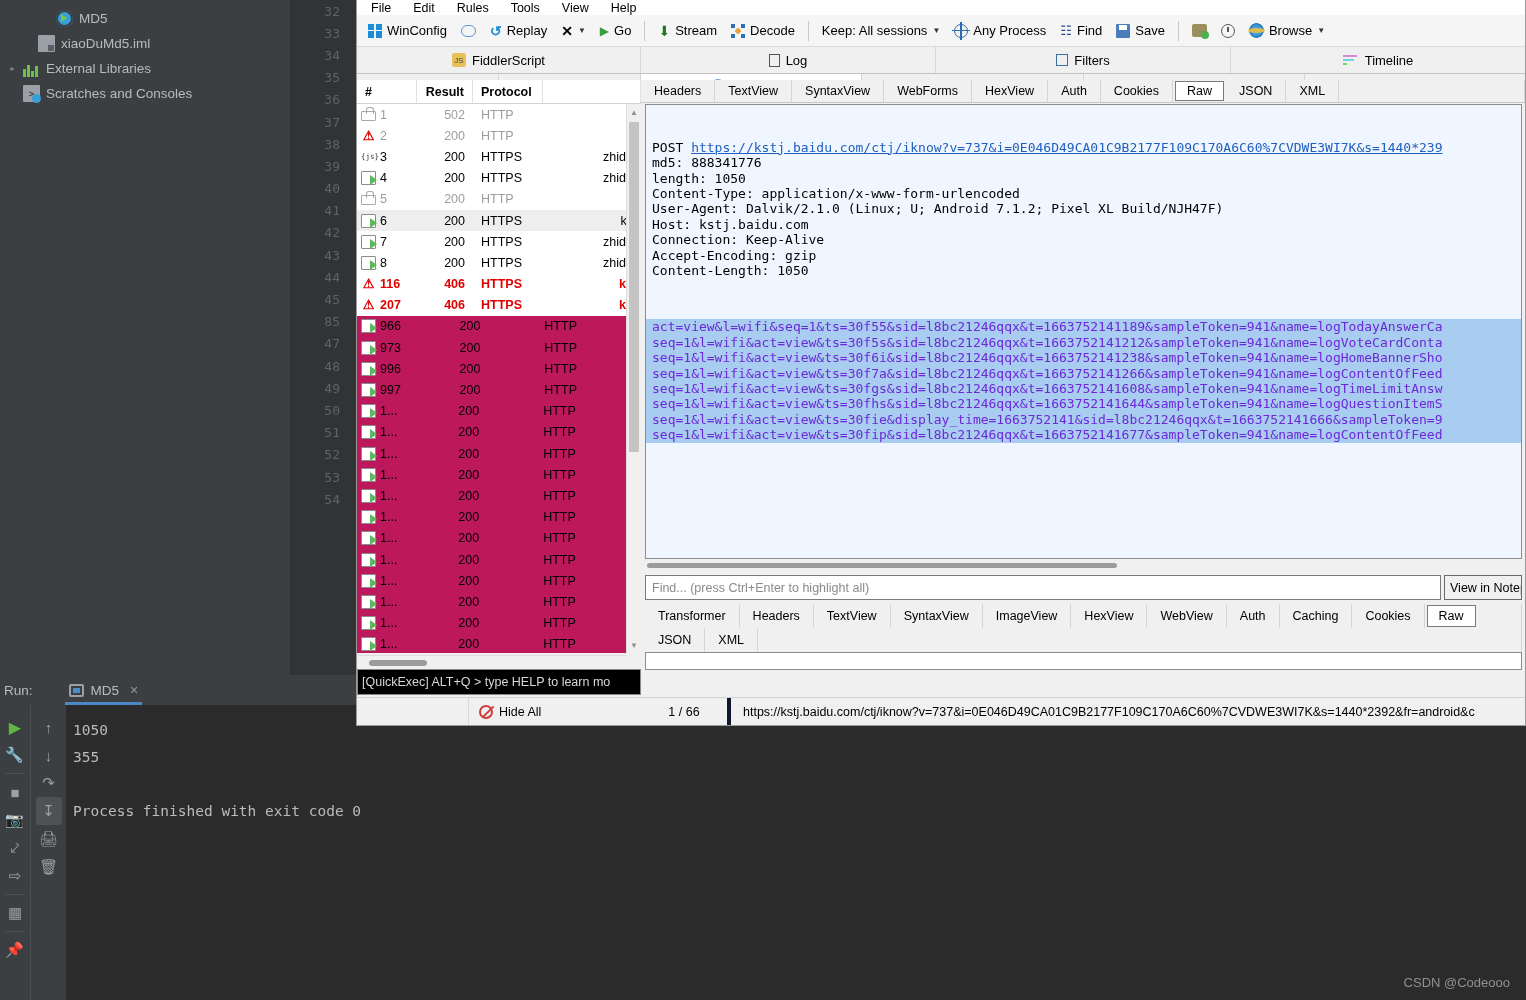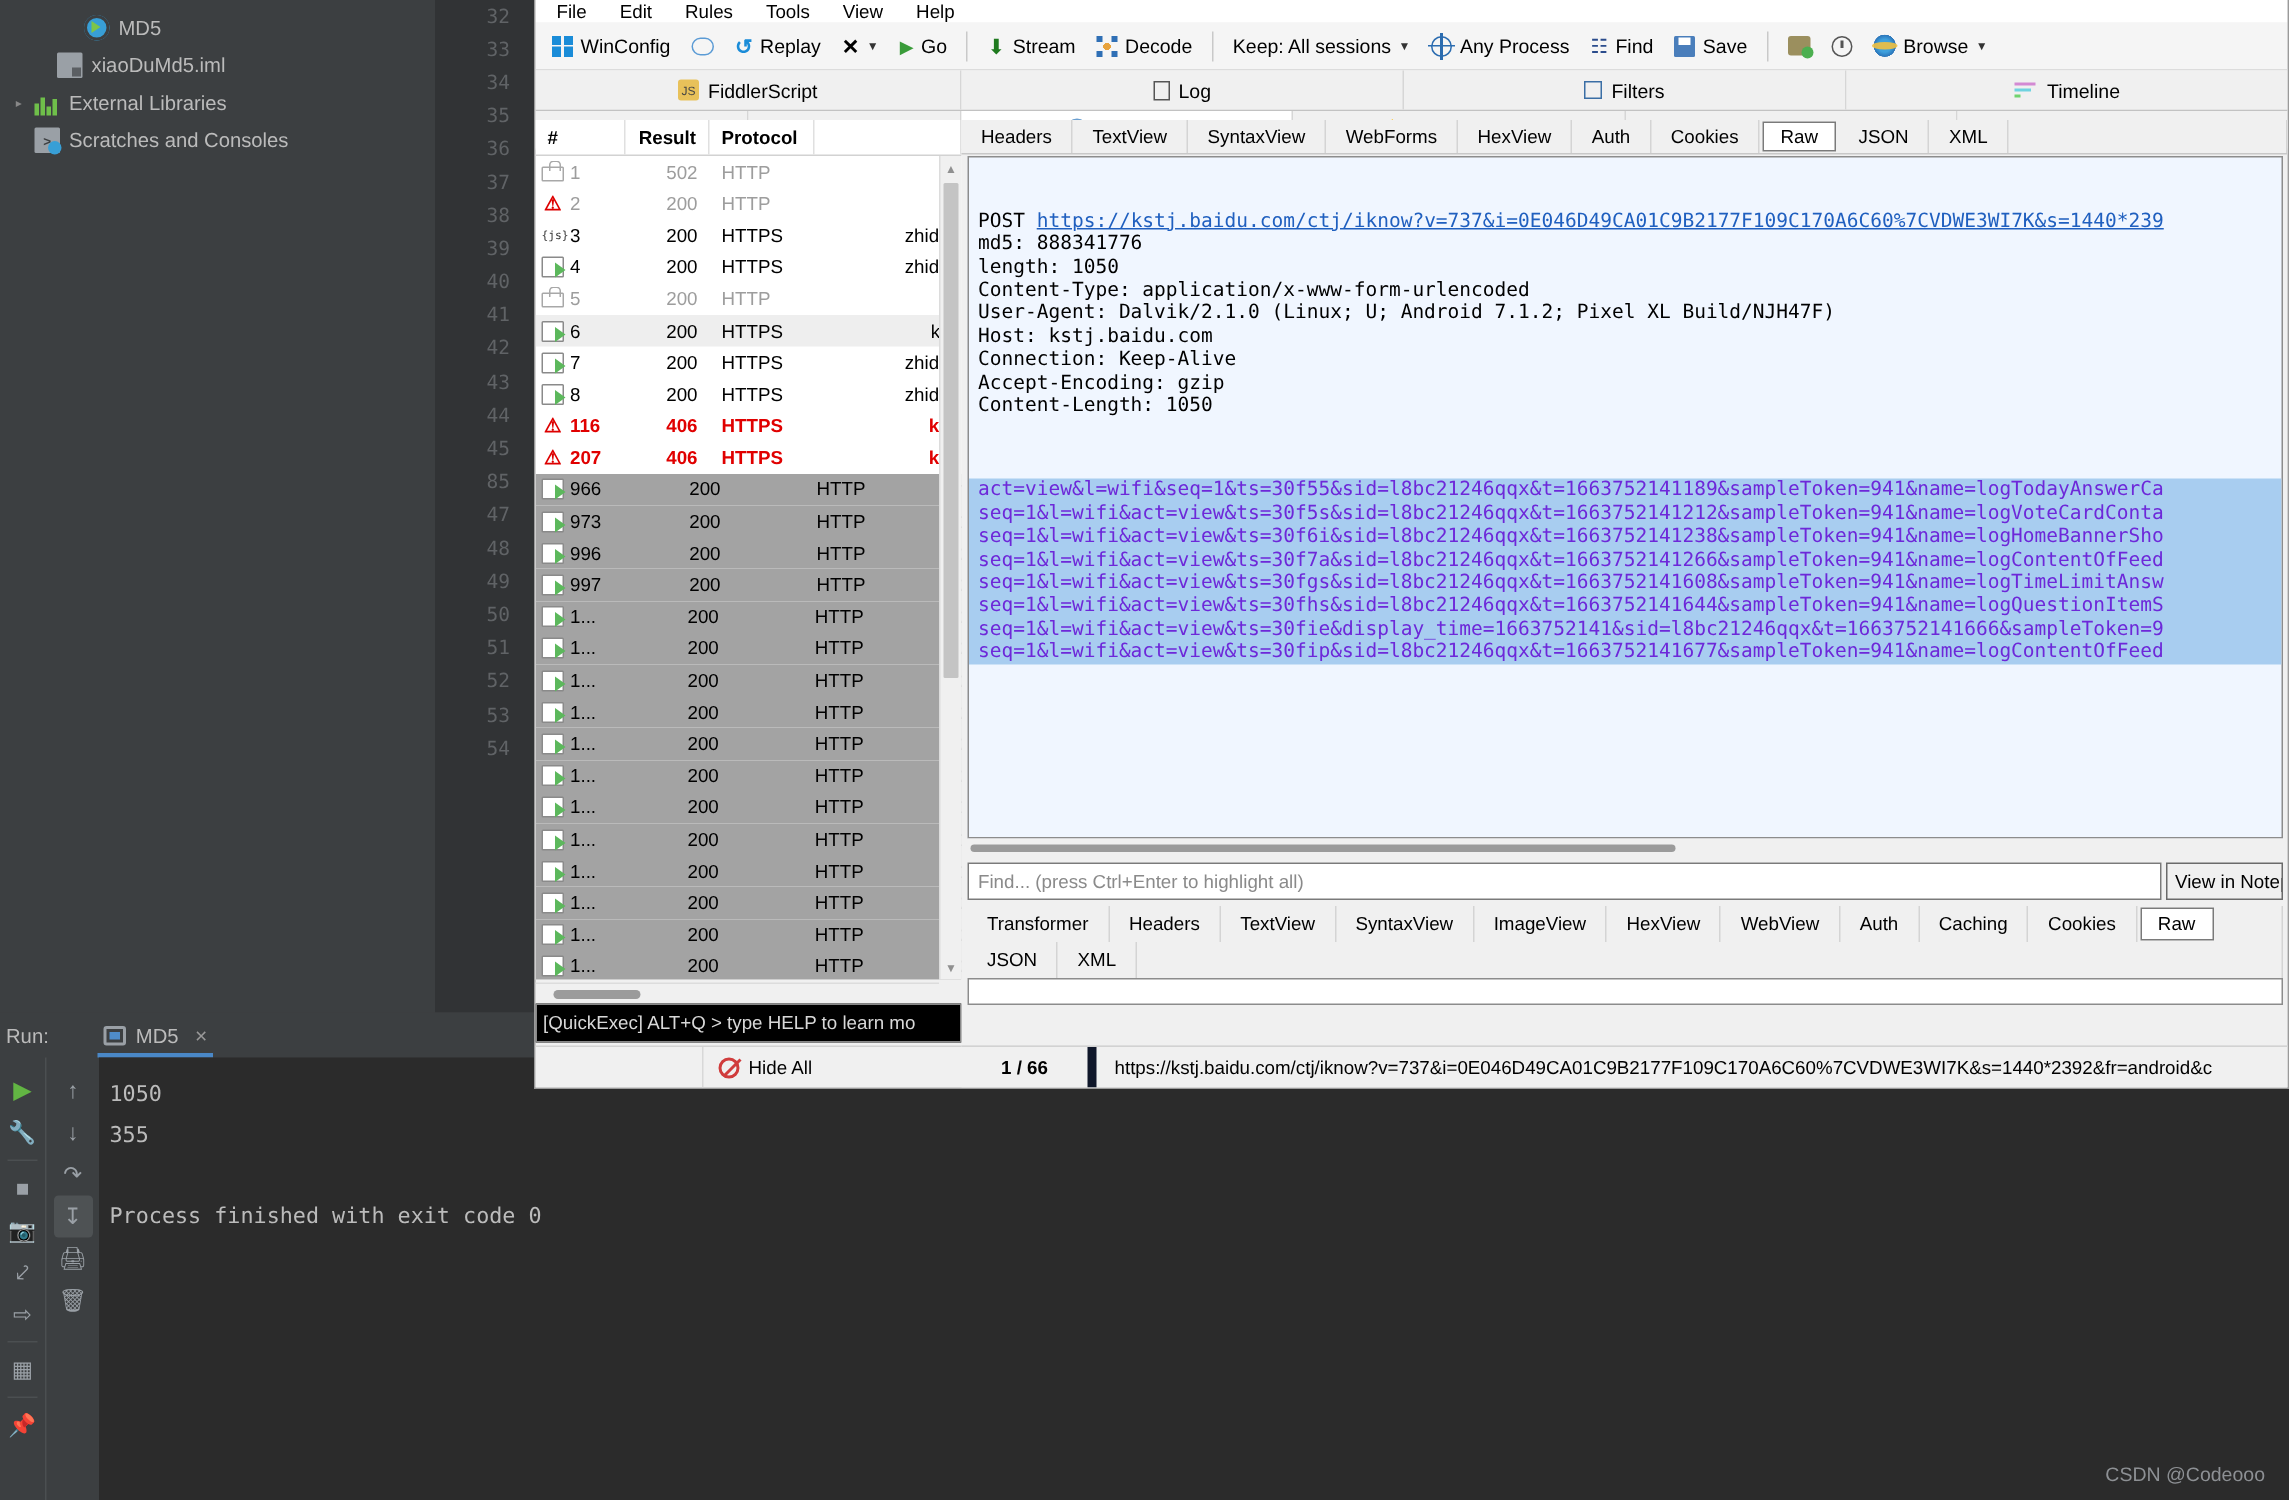--- a/index.html
+++ b/index.html
@@ -202,21 +202,21 @@
   .col-host{flex:1;}
   .sess-list{ position:absolute;top:24px;left:0;right:0;bottom:72px;background:#fff;overflow:hidden;}
   .srow{ height:21.2px; display:flex; align-items:center; font-size:12.5px;}
   .srow .c1{width:60px;display:flex;align-items:center;gap:4px;padding-left:4px;}
   .srow .c2{width:56px;text-align:right;padding-right:8px;}
   .srow .c3{width:70px;padding-left:8px;}
   .srow .c4{flex:1;text-align:right;padding-right:8px;overflow:hidden;white-space:nowrap;}
   .srow.grey{color:#9d9d9d;}
   .srow.red{color:#e00000;font-weight:bold;}
   .srow.sel{background:#eeeeee;}
-  .srow.yel{background:#a3a3a3;gap:48px;}
+  .srow.yel{background:#be185d;gap:48px;}
   .ri{width:15px;height:14px;flex:0 0 auto;position:relative;}
   .ri-lock{border:1.4px solid #a8a8a8;border-radius:1px;margin-top:2px;height:10px;}
   .ri-lock::after{content:"";position:absolute;left:3.5px;top:-5px;width:6px;height:6px;border:1.4px solid #a8a8a8;border-bottom:0;border-radius:3px 3px 0 0;}
   .ri-warn{color:#d00;font-size:13px;font-weight:bold;line-height:14px;text-align:center;}
   .ri-doc{background:#fff;border:1.2px solid #8a8a8a;border-radius:1px;}
   .ri-doc::after{content:"";position:absolute;right:-2px;bottom:-1px;border-left:7px solid #5cb85c;border-top:5px solid transparent;border-bottom:5px solid transparent;}
   .ri-js{font-size:7.5px;color:#333;line-height:14px;text-align:center;font-family:"DejaVu Sans Mono",monospace;}
   .sess-scroll{position:absolute;right:0;top:24px;bottom:72px;width:15px;background:#f0f0f0;border-left:1px solid #dcdcdc;}
   .sess-scroll .thumb{position:absolute;left:2px;right:2px;top:18px;height:330px;background:#c4c4c4;border-radius:1px;}
   .sess-scroll .up,.sess-scroll .dn{position:absolute;left:0;right:0;height:16px;display:flex;align-items:center;justify-content:center;color:#909090;font-size:8px;}
@@ -257,21 +257,21 @@
   .find-row{position:absolute;left:4px;right:3px;top:495px;height:25px;display:flex;gap:3px;}
   .find-inp{flex:1;background:#fff;border:1px solid #7a7a7a;display:flex;align-items:center;padding-left:6px;color:#8a8a8a;font-size:12.5px;}
   .view-np{width:78px;border:1px solid #6a6a6a;background:#f0f0f0;display:flex;align-items:center;padding-left:5px;font-size:12.5px;overflow:hidden;white-space:nowrap;}
   .resp-tabs{position:absolute;left:4px;right:3px;top:524px;height:48px;}
   .resp-row{display:flex;align-items:stretch;height:24px;}
   .resp-pane{position:absolute;left:4px;right:3px;top:572px;height:18px;background:#fff;border:1px solid #8c8c8c;}
   .fd-status-r{
     position:absolute;left:284px;right:0;bottom:0;height:28px;background:#f0f0f0;
     border-top:1px solid #d2d2d2;display:flex;align-items:center;font-size:12.5px;
   }
-  .st-count{width:90px;display:flex;align-items:center;justify-content:center;border-right:6px solid #0f172a;height:100%;font-weight:bold;}
+  .st-count{width:90px;display:flex;align-items:center;justify-content:center;border-right:4px solid #0f172a;height:100%;}
   .st-url{padding-left:12px;white-space:nowrap;overflow:hidden;}
 </style>
 </head>
 <body>
 
 <div id="ide">
 
   <div class="ide-sidebar">
     <div style="height:6px"></div>
     <div class="tree-row" style="padding-left:56px">

